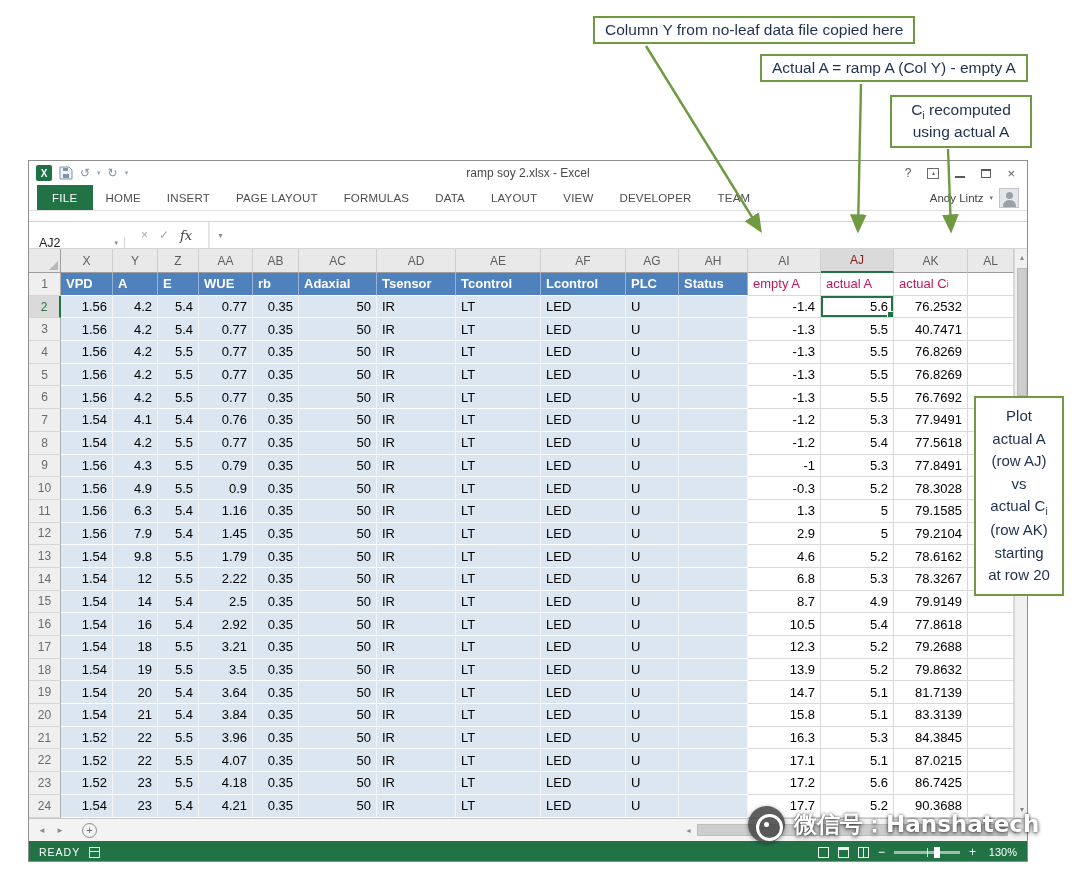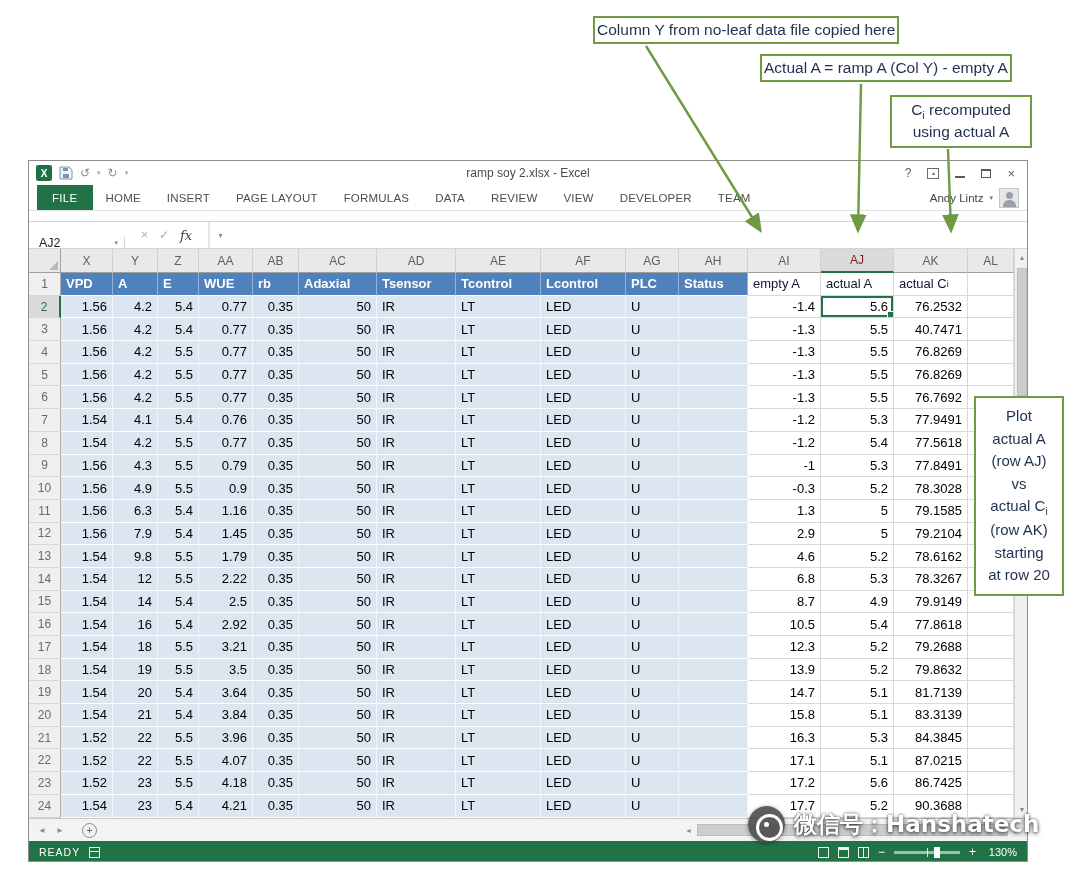--- a/index.html
+++ b/index.html
@@ -61,21 +61,21 @@
   .gridrows { width:985px; height:545px; overflow:hidden; }
   .grow { display:flex; height:22.7px; }
   .gutter { width:32px; background:#efefef; border-right:1px solid #acacac; border-bottom:1px solid #d6d6d6; display:flex; align-items:center; justify-content:center; font-size:12px; color:#6a6a6a; }
   .gutter.sel { background:#dadada; color:#217346; border-right:2px solid #217346; }
   .cell { display:flex; align-items:center; padding:0 5px; font-size:13px; white-space:nowrap; overflow:hidden; }
   .cell.right { justify-content:flex-end; }
   .cell.left { justify-content:flex-start; }
   .cell.zb { background:#dce6f1; border-right:1px solid #f2f6fb; border-bottom:1px solid #fff; color:#000; }
   .cell.zw { background:#fff; border-right:1px solid #d9d9d9; border-bottom:1px solid #d9d9d9; color:#000; }
   .cell.hb { background:#4f81bd; border-right:1px solid rgba(255,255,255,.4); border-bottom:1px solid #fff; color:#fff; font-weight:bold; }
-  .cell.hw { background:#fff; border-right:1px solid #d9d9d9; border-bottom:1px solid #d9d9d9; color:#0f172a; }
+  .cell.hw { background:#fff; border-right:1px solid #d9d9d9; border-bottom:1px solid #d9d9d9; color:#be185d; }
   .cell.selcell { box-shadow:inset 0 0 0 2px #217346; position:relative; z-index:2; }
   .cell.selcell::after { content:""; position:absolute; right:-1px; bottom:-1px; width:5px; height:5px; background:#217346; border:1px solid #fff; }
 
   
   .vscroll { position:absolute; top:0; right:0; width:15px; height:569px; background:#f0f0f0; border-left:1px solid #d8d8d8; display:flex; flex-direction:column; z-index:5; }
   .vs-arrow { height:17px; display:flex; align-items:center; justify-content:center; font-size:7px; color:#8a8a8a; }
   .vs-thumb { margin:2px 2px; height:128px; background:#cdcdcd; border:1px solid #bdbdbd; }
   .vs-fill { flex:1; }
 
   
@@ -98,21 +98,21 @@
   .viewbox { width:11px; height:11px; border:1px solid rgba(255,255,255,.92); }
   .viewbox.v2 { border-top-width:3px; }
   .viewbox.v3 { background:linear-gradient(90deg, transparent 4px, rgba(255,255,255,.92) 4px, rgba(255,255,255,.92) 5px, transparent 5px); }
   .zoomminus,.zoomplus { font-size:12px; }
   .zoomtrack { width:66px; height:3px; background:rgba(255,255,255,.55); position:relative; }
   .zoomtrack::before { content:""; position:absolute; left:50%; top:-3px; width:1px; height:9px; background:rgba(255,255,255,.8); }
   .zoomthumb { position:absolute; left:60%; top:-4px; width:6px; height:11px; background:#fff; }
   .sb-zoom { font-size:11px; min-width:32px; text-align:right; }
 
   
-  .callout { position:absolute; background:#fff; border:2px solid #6f9a41; color:#1f3050; font-size:15.5px; padding:3px 2px; z-index:45; white-space:nowrap; }
+  .callout { position:absolute; background:#fff; border:2px solid #6f9a41; color:#1f3050; font-size:15.5px; padding:3px 10px; z-index:45; white-space:nowrap; }
   #callout-ci { text-align:center; white-space:normal; width:142px; padding:3px 6px; line-height:1.35; }
   #callout-plot { text-align:center; white-space:normal; width:90px; padding:7px 3px; line-height:1.5; font-size:15px; }
   #arrows { position:absolute; left:0; top:0; z-index:40; pointer-events:none; }
 
   
   .watermark { position:absolute; left:748px; top:806px; display:flex; align-items:center; gap:9px; z-index:60; pointer-events:none; }
   .wm-logo { width:37px; height:37px; border-radius:50%; background:rgba(72,72,72,.88); box-shadow:0 1px 4px rgba(0,0,0,.4); position:relative; }
   .wm-logo::before { content:""; position:absolute; left:8px; top:8px; width:21px; height:21px; border:3px solid #fff; border-radius:50%; }
   .wm-logo::after { content:""; position:absolute; left:16px; top:16px; width:5px; height:5px; background:#fff; border-radius:50%; }
   .wm-text { font-family:"DejaVu Sans", sans-serif; font-size:23px; font-weight:bold; color:#fff;
@@ -147,21 +147,21 @@
   </div>
 
   <div class="ribbonrow">
     <div class="filetab">FILE</div>
     <div class="rtabs">
         <div class="rtab">HOME</div>
         <div class="rtab">INSERT</div>
         <div class="rtab">PAGE LAYOUT</div>
         <div class="rtab">FORMULAS</div>
         <div class="rtab">DATA</div>
-        <div class="rtab">REVIEW</div>
+        <div class="rtab">LAYOUT</div>
         <div class="rtab">VIEW</div>
         <div class="rtab">DEVELOPER</div>
         <div class="rtab">TEAM</div>
       </div>
     <div class="acct">
       <span class="acct-name">Andy Lintz</span>
       <span class="acct-caret">▾</span>
       <span class="avatar"></span>
     </div>
   </div>

